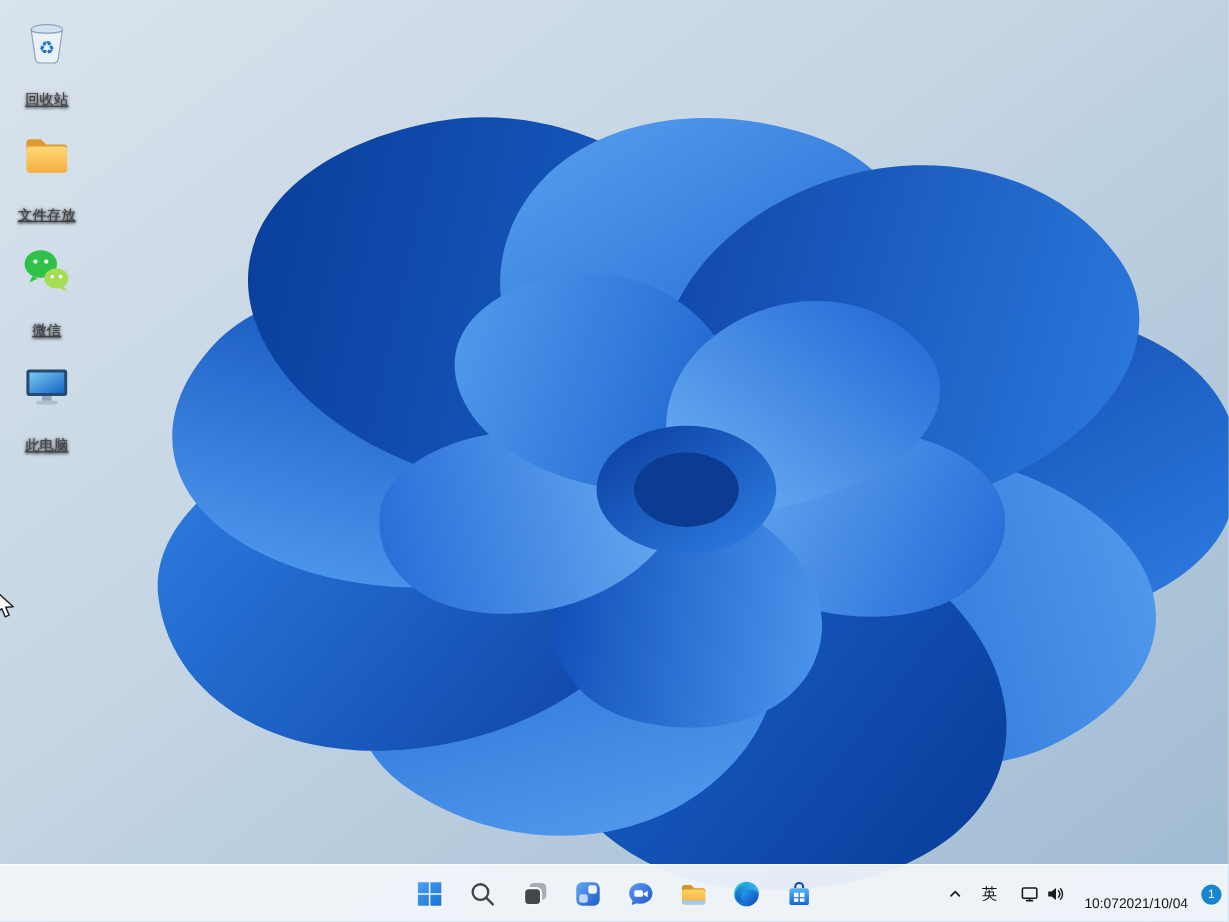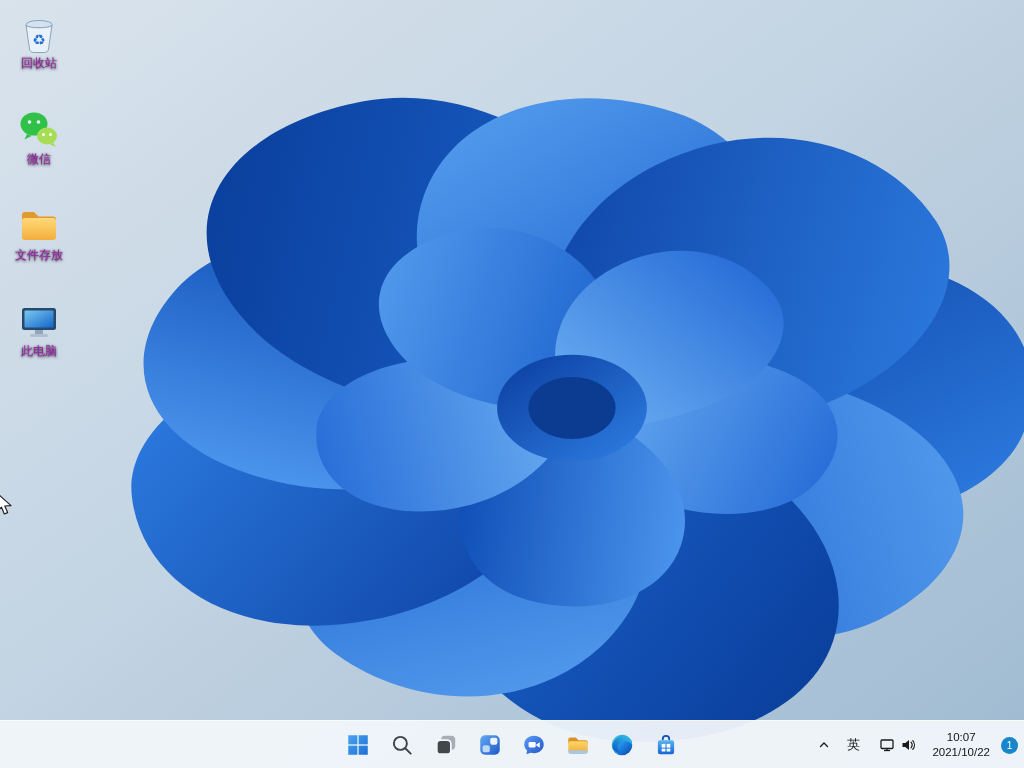--- a/index.html
+++ b/index.html
@@ -6,36 +6,36 @@
   html,body { width:1024px; height:768px; overflow:hidden; font-family:"Liberation Sans","DejaVu Sans",sans-serif; }
   .screen { position:relative; width:1024px; height:768px; overflow:hidden; background:#c3d4e3; }
 
   .wallpaper { position:absolute; inset:0; width:1024px; height:768px; }
 
   
   .icon-col { position:absolute; left:2px; top:6px; display:flex; flex-direction:column; z-index:5; }
   .desk-icon { width:74px; height:96px; display:flex; flex-direction:column; align-items:center; padding-top:5px; border-radius:4px; border:1px solid transparent; cursor:default; }
   .desk-icon.selected { background:rgba(150,190,230,0.32); border:1px solid rgba(255,255,255,0.55); }
   .desk-icon .ico { width:44px; height:44px; display:block; flex:0 0 auto; }
-  .desk-icon .lbl { margin-top:0; max-width:72px; font-size:12px; line-height:1.28; color:#a21caf; text-align:center; word-break:break-all;
-                    text-shadow:0 1px 3px rgba(0,0,0,0.7), 0 0 2px rgba(0,0,0,0.5); }
+  .desk-icon .lbl { margin-top:20px; max-width:72px; font-size:12px; line-height:1.28; color:#404040; text-align:center; word-break:break-all;
+                    text-shadow:0 1px 3px rgba(0,0,0,0.7), 0 0 2px rgba(0,0,0,0.5);text-decoration:underline; }
 
   
   .taskbar { position:absolute; left:0; right:0; bottom:0; height:48px; background:rgba(241,245,250,0.95);
              border-top:1px solid rgba(255,255,255,0.6); z-index:10; }
   .tb-center { position:absolute; left:50%; top:0; height:48px; transform:translateX(-50%); display:flex; align-items:center; gap:4px; }
   .tb-btn { width:40px; height:40px; border:none; background:transparent; border-radius:5px; display:flex; align-items:center; justify-content:center; cursor:pointer; }
   .tb-btn svg { width:26px; height:26px; }
 
   .tb-tray { position:absolute; right:2px; top:0; height:48px; display:flex; align-items:center; }
   .tray-btn { border:none; background:transparent; height:40px; border-radius:5px; display:flex; align-items:center; justify-content:center; gap:5px; cursor:pointer; color:#1b1b1b; }
   .tray-btn.chev { width:28px; }
   .tray-btn.ime { width:30px; font-size:13px; color:#141414; }
   .tray-btn.status { width:58px; }
-  .tray-clock { border:none; background:transparent; height:40px; padding:3px 9px 3px 6px; border-radius:5px; display:flex; flex-direction:column; justify-content:center; cursor:pointer; }
+  .tray-clock { border:none; background:transparent; height:40px; padding:3px 9px 3px 6px; border-radius:5px; display:flex; align-items:flex-end; justify-content:center; cursor:pointer; }
   .tray-clock span { font-size:11.5px; line-height:1.3; color:#141414; white-space:nowrap; }
   .notif-badge { width:17px; height:17px; margin:0 4px 0 2px; border:none; border-radius:50%; background:#1786cc; color:#fff; font-size:10px; line-height:17px; text-align:center; padding:0; cursor:pointer; }
 
   .cursor { position:absolute; left:-5px; top:492px; z-index:50; pointer-events:none; }
 </style>
 </head>
 <body>
 
 <div class="screen">
 
@@ -96,44 +96,44 @@
         <ellipse cx="22" cy="12.5" rx="13" ry="4" fill="#d4e2f0" stroke="#8aa4bd" stroke-width="1"></ellipse>
         <path d="M9 13 C 9 16.5 35 16.5 35 13 L 31.5 37 C 31.2 39.2 29.5 40.5 27.4 40.5 H 16.6 C 14.5 40.5 12.8 39.2 12.5 37 Z" fill="rgba(236,243,250,0.88)" stroke="#8aa4bd" stroke-width="1"></path>
         <text x="22" y="33" font-size="15" text-anchor="middle" fill="#2273cf">♻</text>
       </svg>
       <span class="lbl">回收站</span>
     </div>
 
 
     <div class="desk-icon">
       <svg class="ico" viewBox="0 0 44 44">
+        <defs>
+            <linearGradient id="foG" x1="0" y1="0" x2="0" y2="1">
+              <stop offset="0" stop-color="#ffd978"></stop>
+              <stop offset="1" stop-color="#f3af3d"></stop>
+            </linearGradient>
+          </defs>
+        <path d="M5 11 a3 3 0 0 1 3-3 h9 l4.5 4.5 H36 a3 3 0 0 1 3 3 V18 H5 Z" fill="#e09a2e"></path>
+        <rect x="5" y="14" width="34" height="22" rx="3" fill="url(#foG)"></rect>
+      </svg>
+      <span class="lbl">文件存放</span>
+    </div>
+
+    <div class="desk-icon">
+      <svg class="ico" viewBox="0 0 44 44">
         <ellipse cx="17" cy="16" rx="13.5" ry="11.5" fill="#2fc148"></ellipse>
         <path d="M10 26 l-2.5 5.5 7-3.5 Z" fill="#2fc148"></path>
         <circle cx="12.5" cy="14" r="1.8" fill="#fff"></circle>
         <circle cx="21.5" cy="14" r="1.8" fill="#fff"></circle>
         <ellipse cx="30" cy="28" rx="10" ry="8.5" fill="#a7dc55"></ellipse>
         <path d="M36 34.5 l2.8 4.2 -6-2.2 Z" fill="#a7dc55"></path>
         <circle cx="26.5" cy="26.5" r="1.5" fill="#fff"></circle>
         <circle cx="33.5" cy="26.5" r="1.5" fill="#fff"></circle>
       </svg>
       <span class="lbl">微信</span>
-    </div>
-
-    <div class="desk-icon">
-      <svg class="ico" viewBox="0 0 44 44">
-        <defs>
-            <linearGradient id="foG" x1="0" y1="0" x2="0" y2="1">
-              <stop offset="0" stop-color="#ffd978"></stop>
-              <stop offset="1" stop-color="#f3af3d"></stop>
-            </linearGradient>
-          </defs>
-        <path d="M5 11 a3 3 0 0 1 3-3 h9 l4.5 4.5 H36 a3 3 0 0 1 3 3 V18 H5 Z" fill="#e09a2e"></path>
-        <rect x="5" y="14" width="34" height="22" rx="3" fill="url(#foG)"></rect>
-      </svg>
-      <span class="lbl">文件存放</span>
     </div>
 
     <div class="desk-icon">
       <svg class="ico" viewBox="0 0 44 44">
         <defs>
             <linearGradient id="pcS" x1="0" y1="0" x2="1" y2="1">
               <stop offset="0" stop-color="#79c8f2"></stop>
               <stop offset="1" stop-color="#1565c8"></stop>
             </linearGradient>
           </defs>
@@ -282,21 +282,21 @@
           <line x1="5" y1="13.5" x2="11" y2="13.5" stroke="#1b1b1b" stroke-width="1.3"></line>
         </svg>
         <svg width="16" height="16" viewBox="0 0 16 16">
           <path d="M2.5 6 h2.8 L9 3 v10 L5.3 10 H2.5 Z" fill="#1b1b1b"></path>
           <path d="M11 5.2 a4.3 4.3 0 0 1 0 5.6 M12.8 3.6 a6.8 6.8 0 0 1 0 8.8" stroke="#1b1b1b" stroke-width="1.2" fill="none" stroke-linecap="round"></path>
         </svg>
       </button>
 
       <button class="tray-clock">
         <span>10:07</span>
-        <span>2021/10/22</span>
+        <span>2021/10/04</span>
       </button>
 
       <button class="notif-badge">1</button>
 
     </div>
   </div>
 
 </div>
 
 </body></html>

